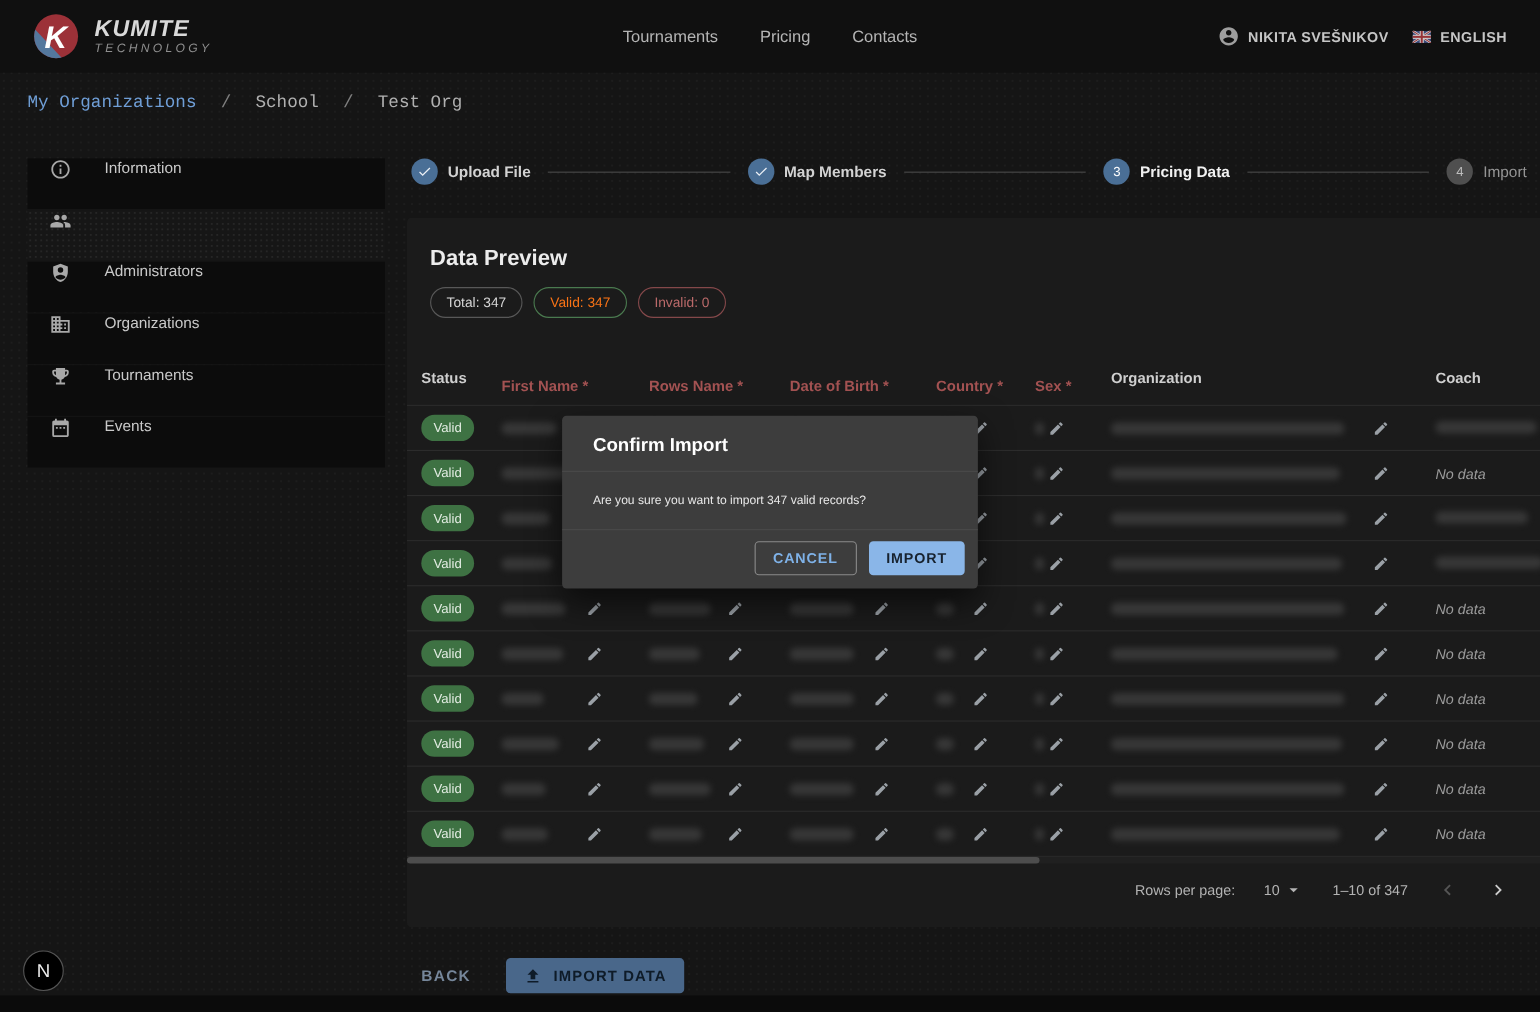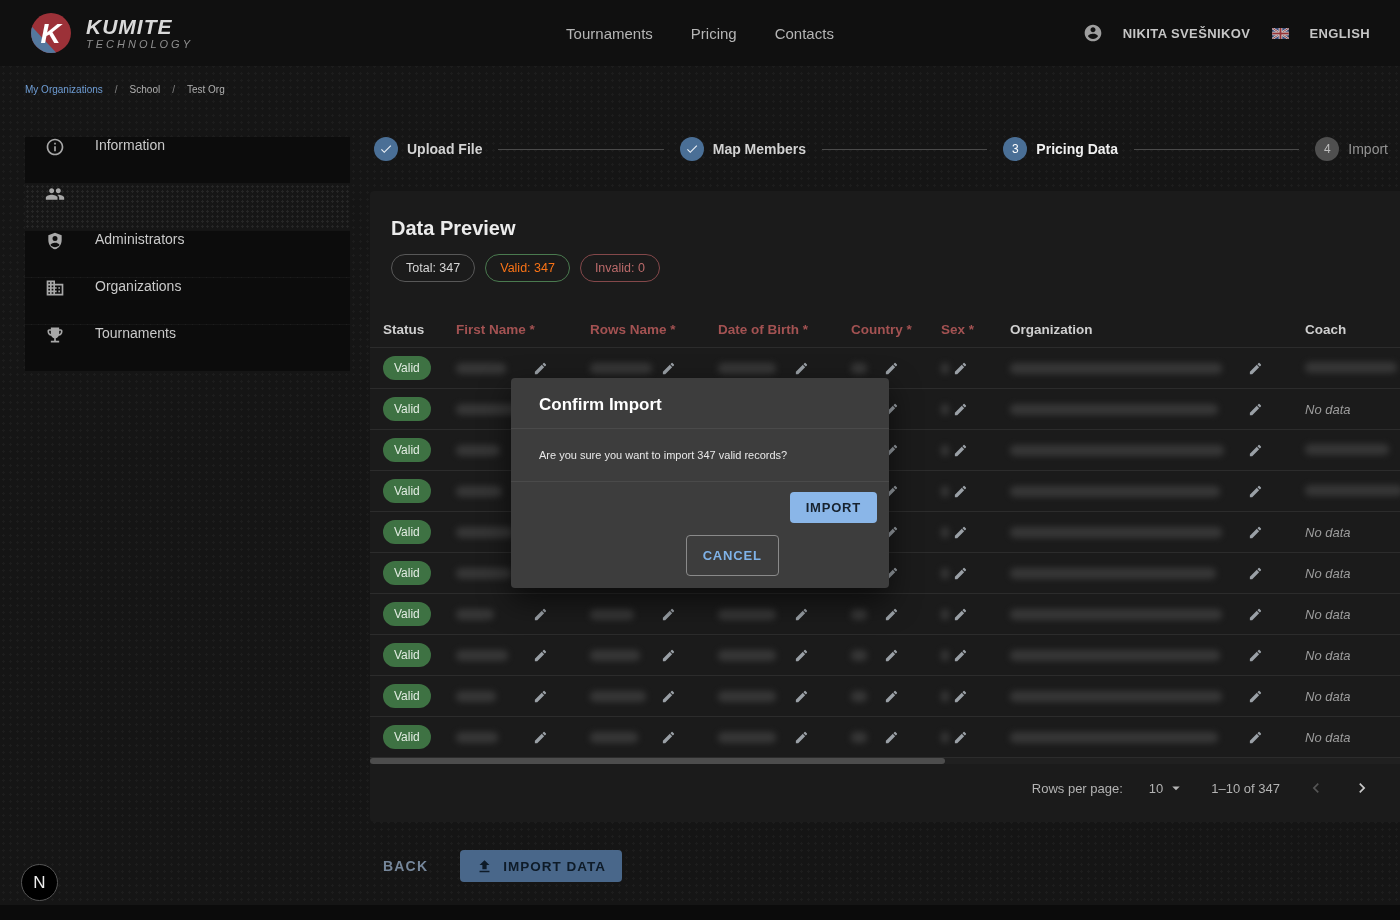--- a/index.html
+++ b/index.html
@@ -14,27 +14,27 @@
   
   .topbar { height:66px; background:#101010; display:flex; align-items:center;
             padding:0 30px; position:relative; z-index:3; }
   .brand { flex:1; display:flex; align-items:center; gap:14px; }
   .brand svg.logo { width:42px; height:42px; }
   .brand-name { font-size:21px; font-weight:bold; font-style:italic; color:#d9d9d9; letter-spacing:1px; line-height:1.05; }
   .brand-tag  { font-size:11px; font-style:italic; color:#8f8f8f; letter-spacing:3px; }
   .topnav { display:flex; gap:38px; }
   .nav-link { font-size:15px; color:#b5b5b5; cursor:pointer; }
   .top-right { flex:1; display:flex; justify-content:flex-end; align-items:center; gap:22px; }
-  .user-chip, .lang-chip { display:flex; align-items:center; gap:20px; cursor:pointer; }
+  .user-chip, .lang-chip { display:flex; align-items:center; gap:8px; cursor:pointer; }
   .user-chip svg { width:20px; height:20px; fill:#9e9e9e; }
   .user-name, .lang-label { font-size:13px; font-weight:bold; color:#c6c6c6; letter-spacing:.4px; }
   .lang-chip svg { width:17px; height:11px; }
 
   
-  .breadcrumb { padding:18px 0 0 25px; font-size:10px; color:#9a9a9a; display:flex; gap:12px; }
+  .breadcrumb { padding:18px 0 0 25px; font-size:16px; color:#9a9a9a; display:flex; gap:22px;font-family:Liberation Mono, monospace; }
   .crumb-link { color:#6f9ed6; cursor:pointer; }
   .crumb { color:#b0b0b0; }
   .crumb-sep { color:#808080; }
 
   
   .main { display:flex; align-items:flex-start; padding:42px 0 0 25px; }
   .sidebar { width:325px; display:flex; flex-direction:column; gap:1px; }
   .side-item { height:46px; background:#0c0c0c; display:flex; align-items:flex-start;
                gap:30px; padding-left:20px; color:#c9c9c9; font-size:14px; cursor:pointer; }
   .side-item svg { width:20px; height:20px; fill:#a8a8a8; flex:0 0 auto; }
@@ -64,21 +64,21 @@
           font-size:12.5px; color:#d6d6d6; }
   .chip.valid   { border-color:#4a7a4f; color:#f97316; }
   .chip.invalid { border-color:#84484a; color:#bb6a6a; }
 
   
   .table { margin-top:34px; }
   .thead, .tr { display:grid; grid-template-columns:73px 134px 128px 133px 90px 69px 295px 150px;
                 padding-left:13px; align-items:center; }
   .thead { border-bottom:1px solid #2c2c2c; padding-top:6px; padding-bottom:10px; }
   .th { font-size:13.5px; font-weight:bold; color:#cfcfcf; }
-  .th.req { color:#a35252; }
+  .th.req { color:#a35252;margin-top:14px; }
   .tr { height:41px; border-bottom:1px solid #2c2c2c; }
   .badge { display:inline-block; background:#3e7243; color:#e2ece2; font-size:12px;
            padding:5px 11px; border-radius:13px; }
   .cell { display:flex; align-items:center; justify-content:space-between; padding-right:40px; }
   .blob { display:inline-block; height:11px; border-radius:5px; background:#3c3c3c;
           filter:blur(3px); opacity:.85; }
   .edit-btn { background:none; border:none; padding:2px; cursor:pointer; line-height:0; }
   .edit-btn svg { width:15px; height:15px; fill:#9aa0a6; }
   .coach-cell { font-size:13px; font-style:italic; color:#9c9c9c; }
 
@@ -102,23 +102,23 @@
                 font-weight:bold; letter-spacing:1px; cursor:pointer; font-family:inherit; }
   .import-btn svg { width:17px; height:17px; fill:#0e1b28; }
 
   
   .modal { position:absolute; left:511px; top:378px; width:378px; background:#3d3d3d;
            border-radius:4px; box-shadow:0 12px 30px rgba(0,0,0,.6); z-index:20; }
   .modal-header { padding:17px 28px 13px; font-size:17px; font-weight:bold; color:#fff;
                   border-bottom:1px solid #4a4a4a; }
   .modal-body { padding:20px 28px; font-size:11px; color:#e8e8e8; border-bottom:1px solid #4a4a4a; }
   .modal-footer { display:flex; justify-content:flex-end; gap:11px; padding:10px 12px 12px; }
-  .cancel-btn { height:41px; padding:0 16px; border:1px solid #8a8a8a; border-radius:4px;
+  .cancel-btn { height:31px; padding:0 16px; border:1px solid #8a8a8a; border-radius:4px;
                 background:transparent; color:#7fb2e8; font-size:13px; font-weight:bold;
-                letter-spacing:.8px; cursor:pointer; font-family:inherit;margin-top:43px; }
+                letter-spacing:.8px; cursor:pointer; font-family:inherit; }
   .confirm-btn { height:31px; padding:0 16px; border:none; border-radius:4px; background:#8ab6e8;
                  color:#17222e; font-size:13px; font-weight:bold; letter-spacing:.8px;
                  cursor:pointer; font-family:inherit; }
 
   .fab { position:absolute; left:21px; top:864px; width:37px; height:37px; border-radius:50%;
          background:#000; border:1px solid #555; color:#ececec; font-size:17px; display:flex;
          align-items:center; justify-content:center; cursor:pointer; z-index:5; }
   .page-footer { position:absolute; left:0; bottom:0; width:100%; height:15px; background:#0b0b0b; }
 </style>
 </head>
@@ -205,20 +205,26 @@
             <path d="M12 7V3H2v18h20V7H12zM6 19H4v-2h2v2zm0-4H4v-2h2v2zm0-4H4V9h2v2zm0-4H4V5h2v2zm4 12H8v-2h2v2zm0-4H8v-2h2v2zm0-4H8V9h2v2zm0-4H8V5h2v2zm10 12h-8v-2h2v-2h-2v-2h2v-2h-2V9h8v10zm-2-8h-2v2h2v-2zm0 4h-2v2h2v-2z"></path>
           </svg>
           <span>Organizations</span>
         </div>
         <div class="side-item">
           <svg class="" viewBox="0 0 24 24">
             <path d="M19 5h-2V3H7v2H5c-1.1 0-2 .9-2 2v1c0 2.55 1.92 4.63 4.39 4.94.63 1.5 1.98 2.63 3.61 2.96V19H7v2h10v-2h-4v-3.1c1.63-.33 2.98-1.46 3.61-2.96C19.08 12.63 21 10.55 21 8V7c0-1.1-.9-2-2-2zM5 8V7h2v3.82C5.84 10.4 5 9.3 5 8zm14 0c0 1.3-.84 2.4-2 2.82V7h2v1z"></path>
           </svg>
           <span>Tournaments</span>
         </div>
+        <div class="side-item">
+          <svg class="" viewBox="0 0 24 24">
+            <path d="M9 11H7v2h2v-2zm4 0h-2v2h2v-2zm4 0h-2v2h2v-2zm2-7h-1V2h-2v2H8V2H6v2H5c-1.11 0-1.99.9-1.99 2L3 20a2 2 0 0 0 2 2h14c1.1 0 2-.9 2-2V6c0-1.1-.9-2-2-2zm0 16H5V9h14v11z"></path>
+          </svg>
+          <span>Events</span>
+        </div>
       </aside>
 
     <section class="content">
       <div class="stepper" id="stepper">
           <div class="step completed">
             <span class="step-circle">
               <svg class="" viewBox="0 0 24 24">
                 <path d="M9 16.17 4.83 12l-1.42 1.41L9 19 21 7l-1.41-1.41z"></path>
               </svg>
             </span>

